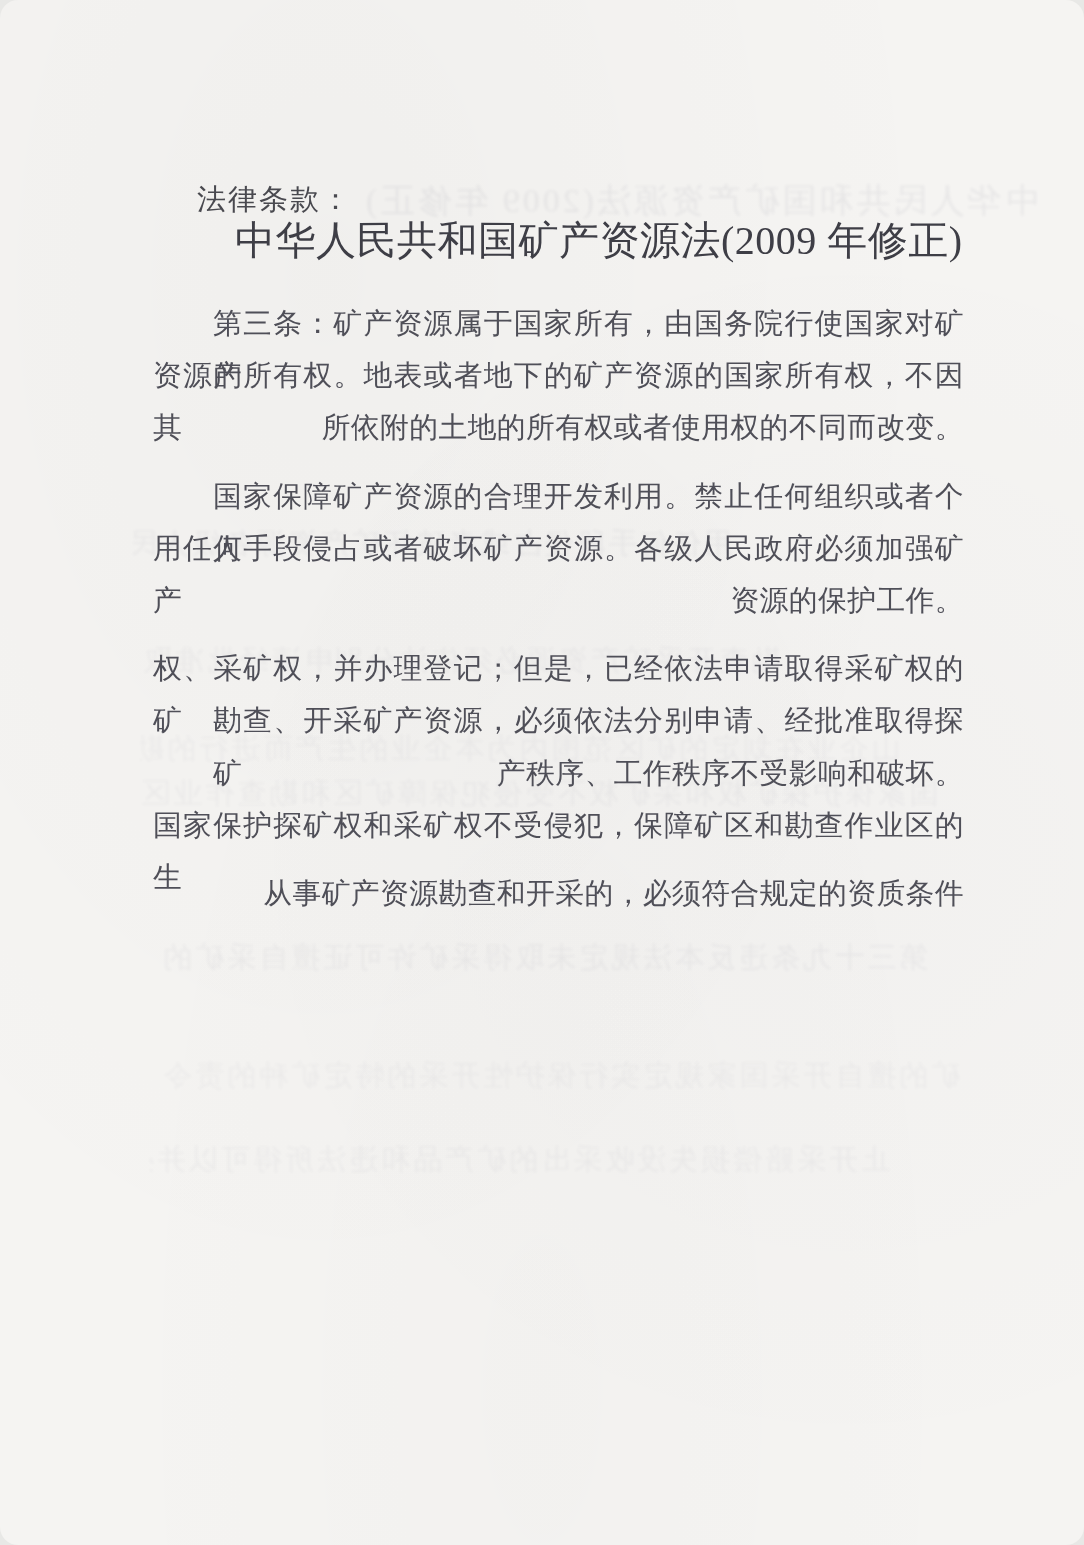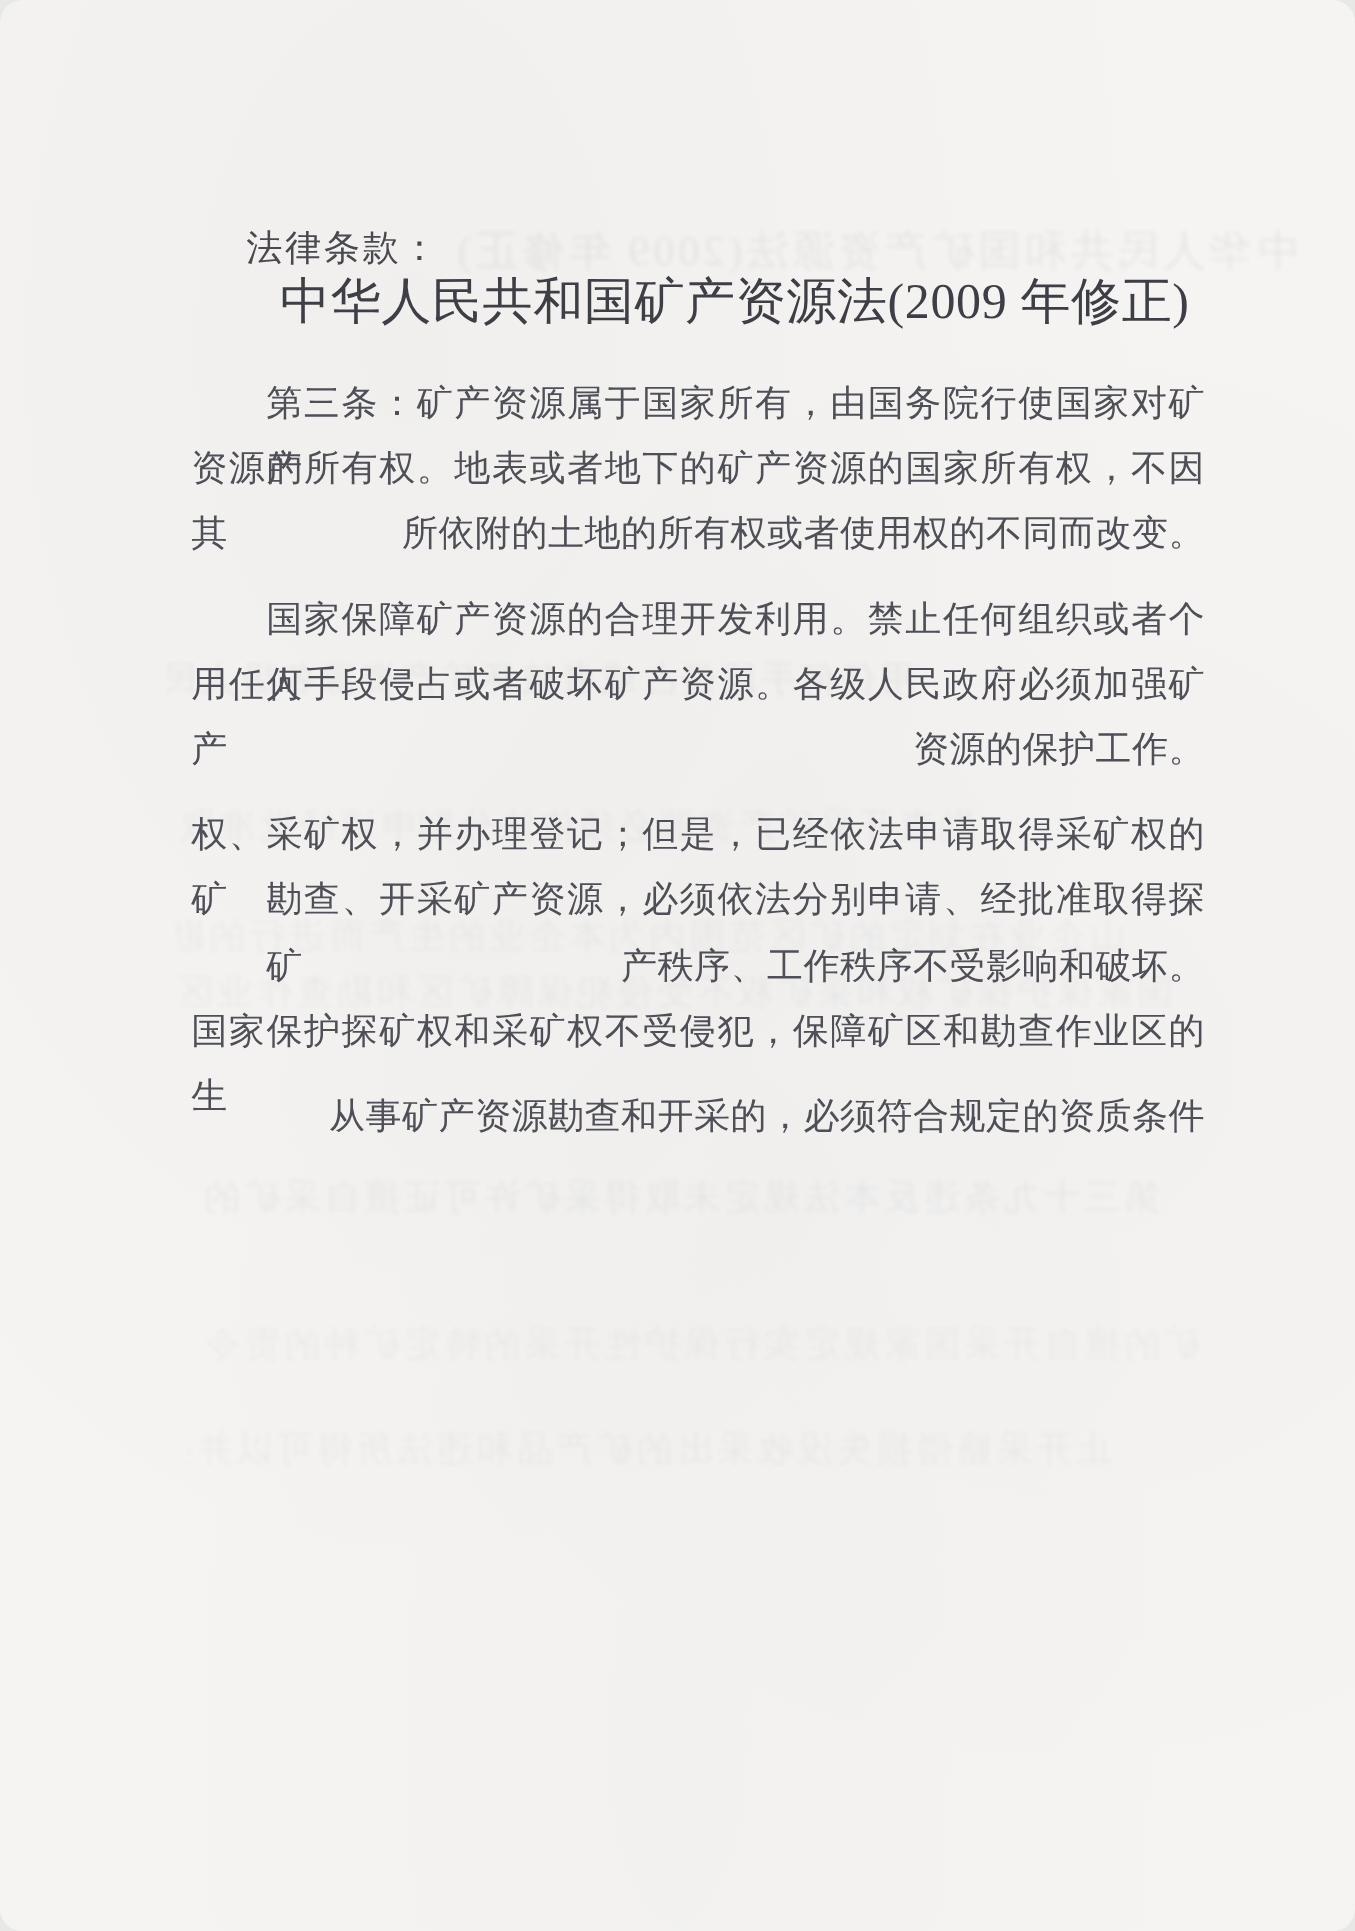--- a/index.html
+++ b/index.html
@@ -38,21 +38,21 @@
     left: 197px;
     top: 183px;
     font-size: 29px;
     line-height: 32px;
     letter-spacing: 2px;
     color: #49494f;
     white-space: nowrap;
   }
   .doc-title {
     position: absolute;
-    left: 224px;
+    left: 235px;
     top: 216px;
     font-size: 40px;
     line-height: 50px;
     color: #3e3e46;
     letter-spacing: 0.5px;
     white-space: nowrap;
   }
   .body-block {
     position: absolute;
     left: 137px;

